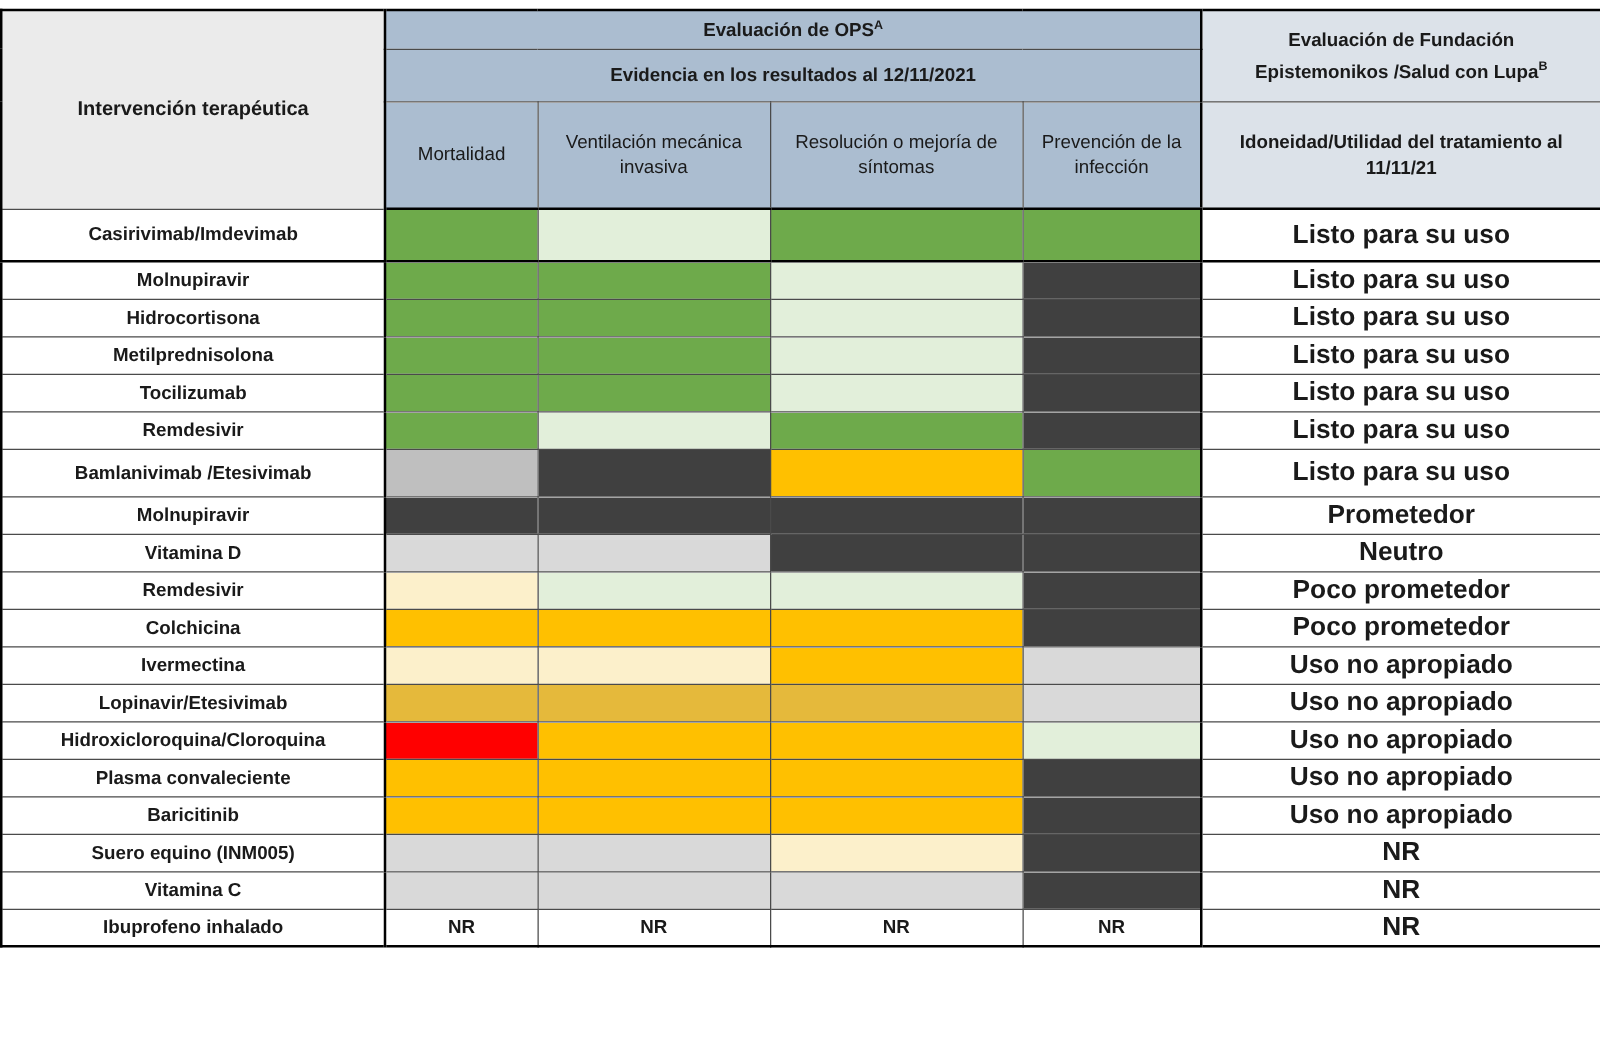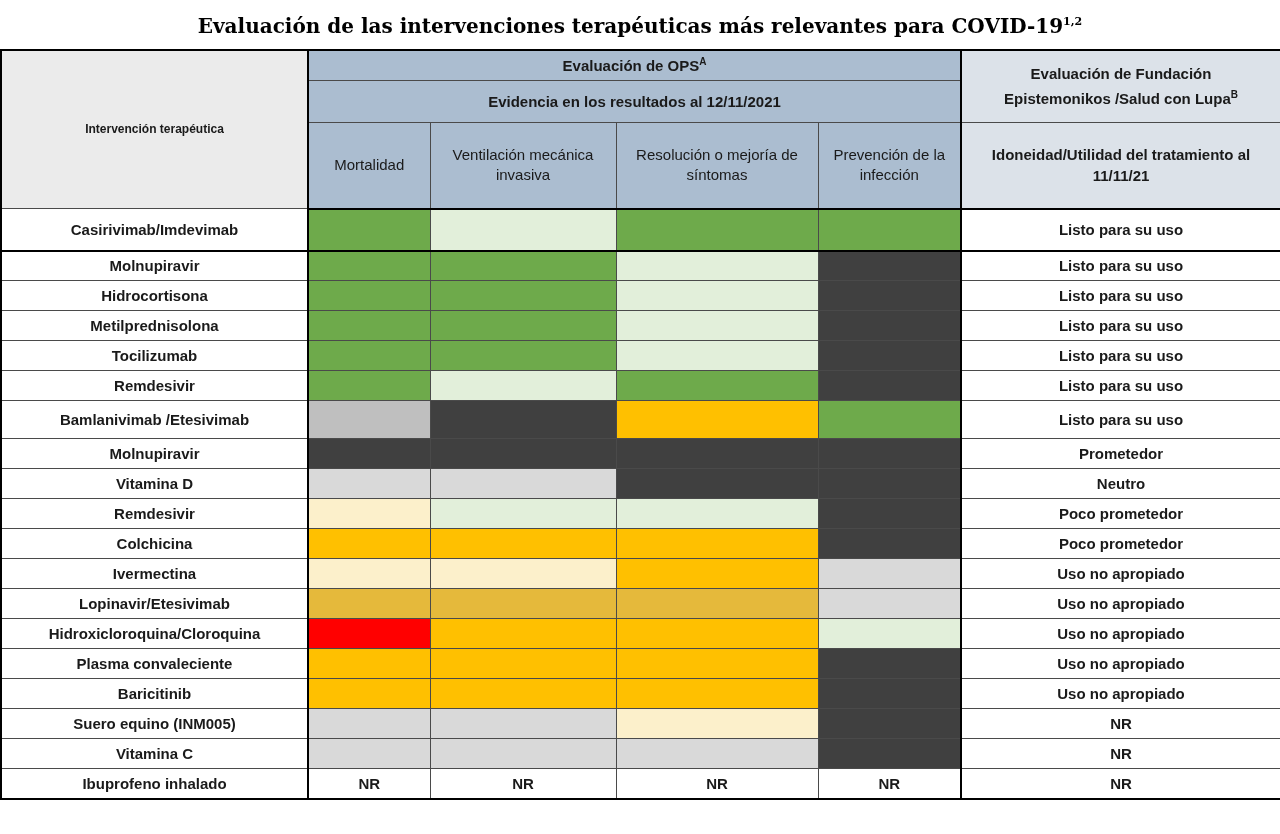--- a/index.html
+++ b/index.html
@@ -43,21 +43,21 @@
     box-sizing: border-box;
     overflow: hidden;
   }
   
   thead tr:nth-child(1) { height: 31px; }
   thead tr:nth-child(2) { height: 42px; }
   thead tr:nth-child(3) { height: 86px; }
   thead td { font-size: 15px; }
   .hdr-left {
     font-weight: 700;
-    font-size: 12px;
+    font-size: 16px;
     border-right-width: 2px !important;
     border-right-color: #000 !important;
   }
   .hdr-ops, .hdr-evid { font-weight: 700; }
   .hdr-col { font-weight: 400; line-height: 20px; }
   .hdr-fund, .hdr-idon {
     font-weight: 700;
     line-height: 21px;
     border-left-width: 2px !important;
     border-left-color: #000 !important;
@@ -73,21 +73,21 @@
   .label-cell {
     background: #ffffff;
     font-weight: 700;
     font-size: 15px;
     border-right-width: 2px !important;
     border-right-color: #000 !important;
   }
   .assessment-cell {
     background: #ffffff;
     font-weight: 700;
-    font-size: 15px;
+    font-size: 21px;
     border-left-width: 2px !important;
     border-left-color: #000 !important;
   }
   .nr-cell {
     background: #ffffff;
     font-weight: 700;
     font-size: 15px;
   }
   .color-cell { font-size: 0; }
 
@@ -101,21 +101,20 @@
     font-size: 12px;
     color: #000;
   }
   .footnote sup { font-size: 8px; }
 </style>
 </head>
 <body>
 
 <div class="page">
 
-  <div class="title"><span>Evaluación de las intervenciones terapéuticas más relevantes para COVID-19</span><sup>1,2</sup></div>
 
   <table class="eval">
     <colgroup>
       <col style="width:307px">
       <col style="width:122px">
       <col style="width:186px">
       <col style="width:202px">
       <col style="width:143px">
       <col style="width:320px">
     </colgroup>

